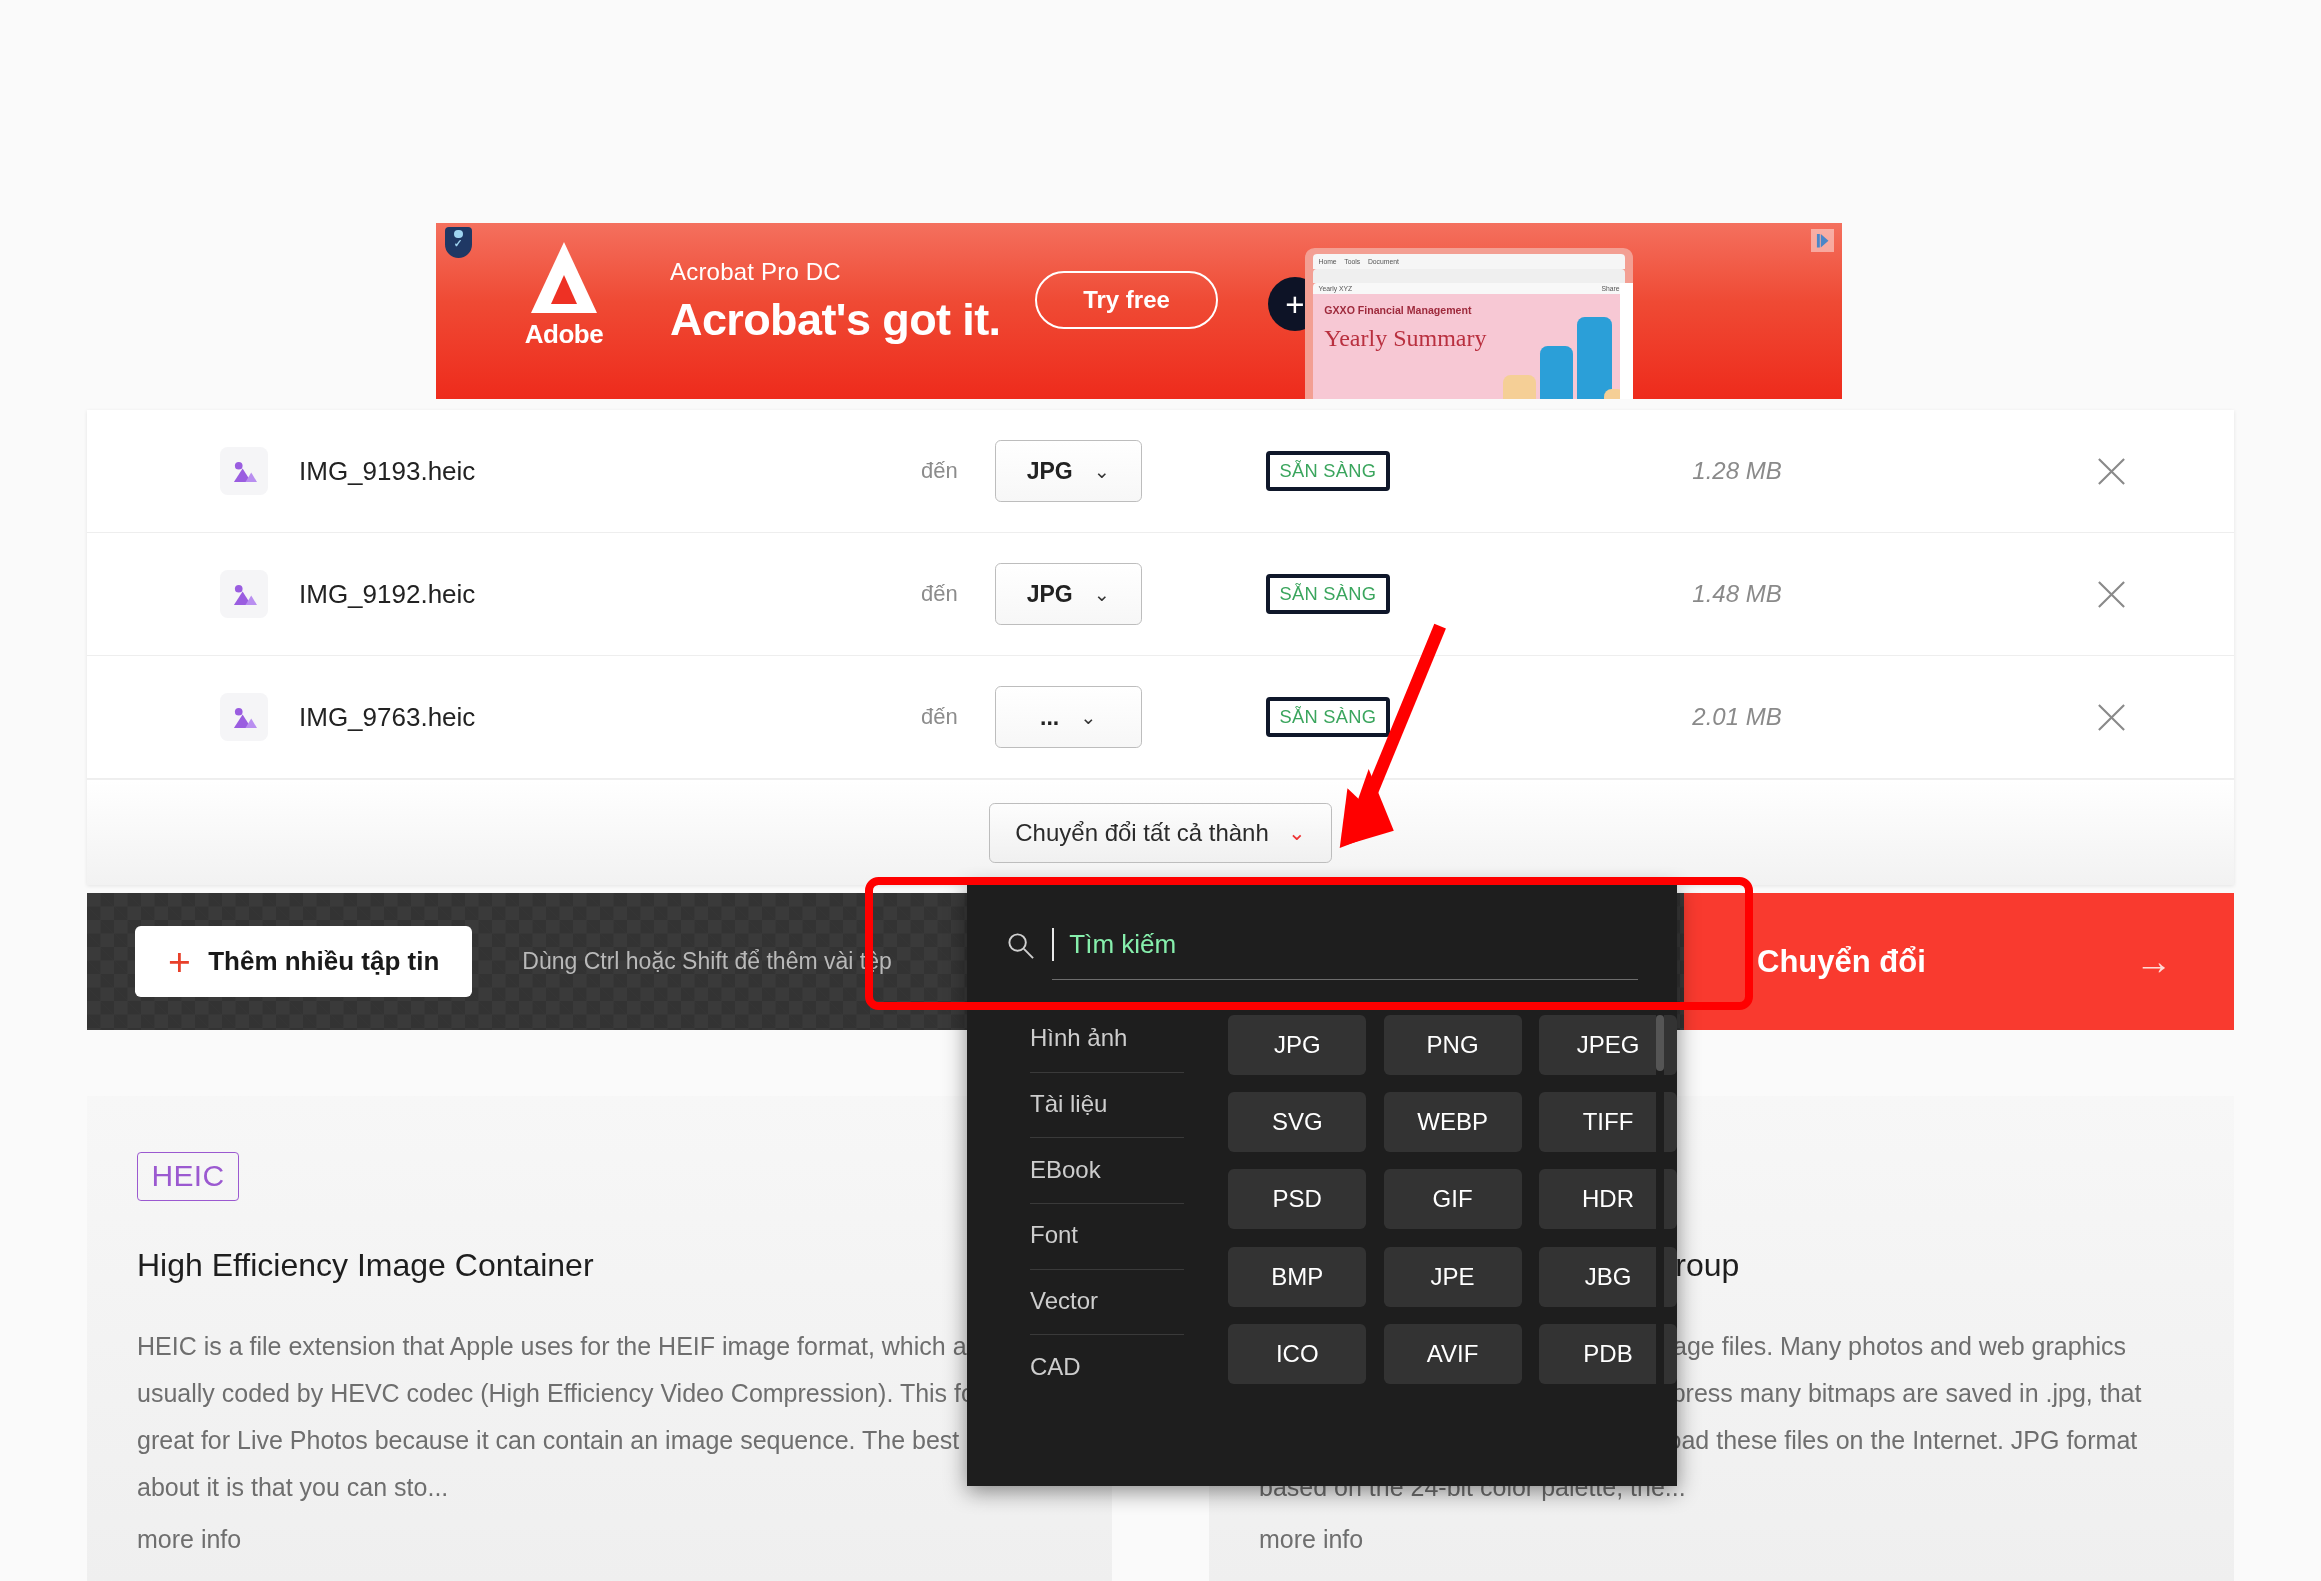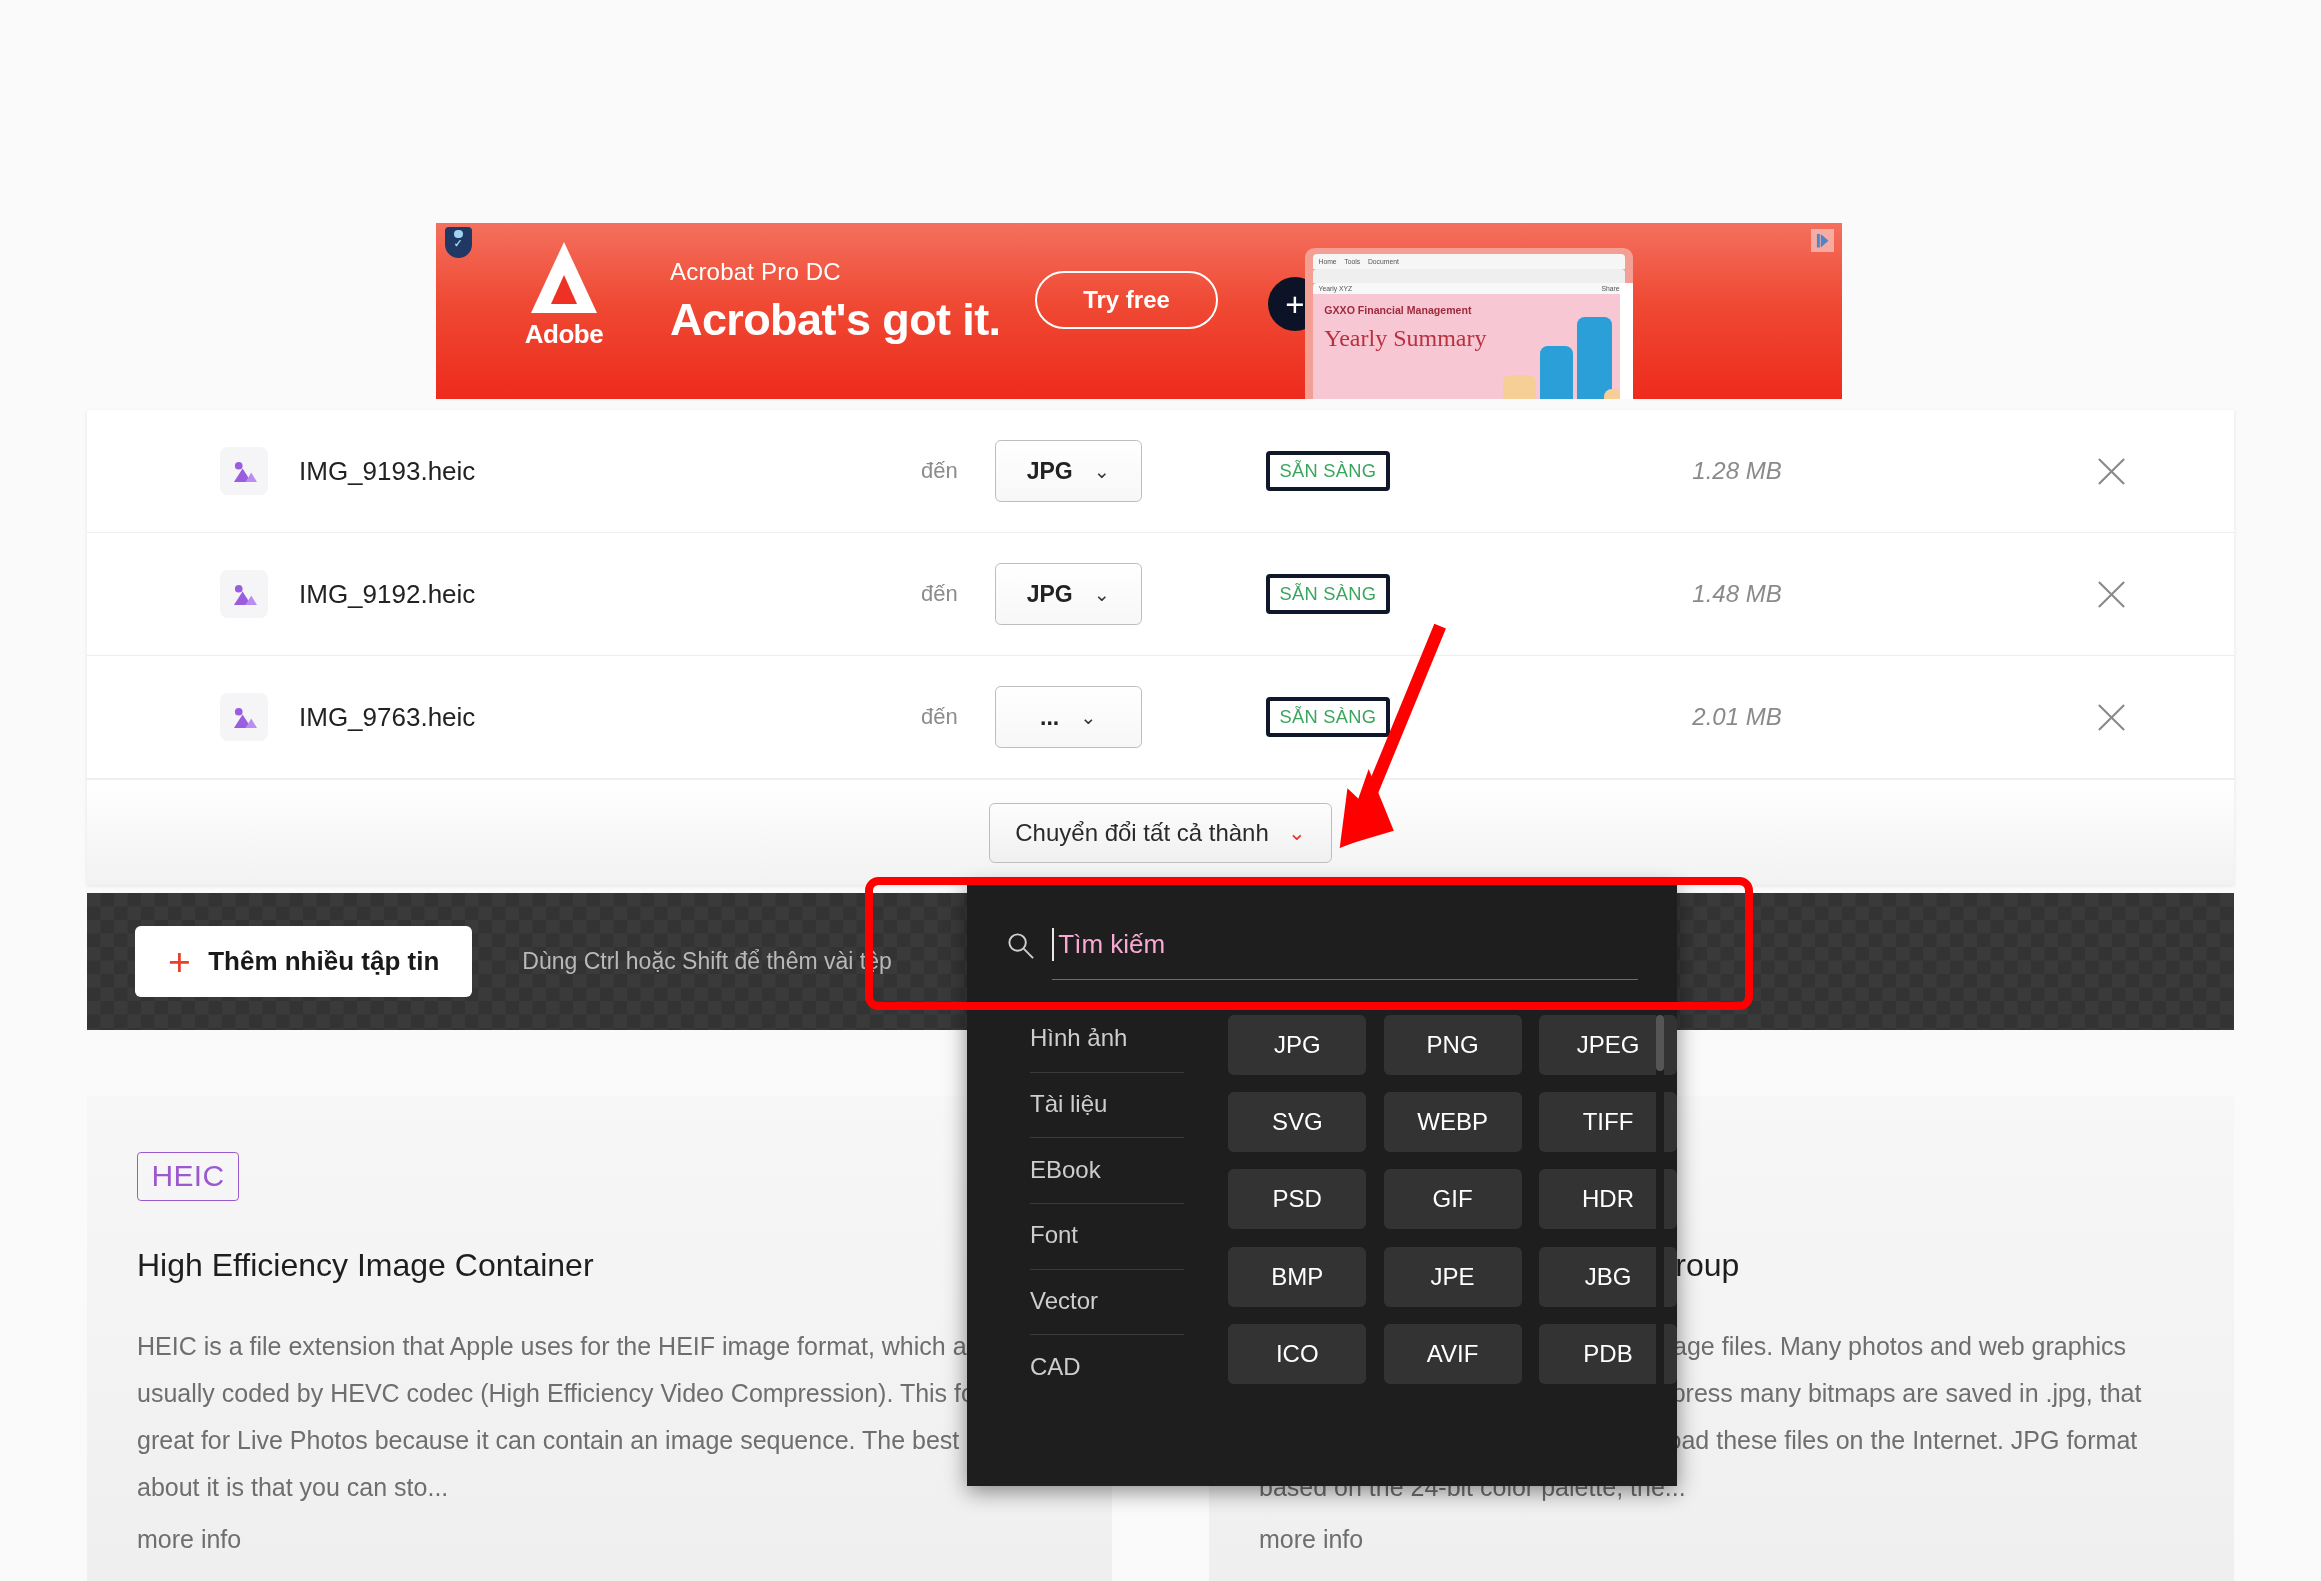--- a/index.html
+++ b/index.html
@@ -166,21 +166,21 @@
     position:absolute; left: 967px; top: 883px; width: 710px; height: 603px;
     background:#1e1e1e; box-shadow: 0 5.8px 21px rgba(0,0,0,.45); z-index: 40;
   }
   .dd-search { height: 124px; display:flex; align-items:center; padding: 0 39px; }
   .dd-search .mag { width:29px; height:29px; color:#cfcfcf; flex:0 0 auto; }
   .dd-search .field {
     margin-left: 17.4px; flex:1; height:70px;
     border-bottom:1.9px solid #6d6d6d; display:flex; align-items:center;
   }
   .dd-search .caret { width:1.9px; height:33px; background:#e8e8e8; }
-  .dd-search .ph { margin-left: 4px; font-size: 26px; color:#f9a8d4; }
+  .dd-search .ph { margin-left: 15px; font-size: 26px; color:#86efac; }
   .dd-body { display:flex; height: 480px; }
   .dd-cats { width: 193px; padding: 0 0 0 27px; margin-left: 36px; }
   .dd-cat {
     font-size: 24px; color:#cdcdcd; padding: 17.4px 0 19.3px;
     border-bottom: 1px solid #3a3a3a;
   }
   .dd-cat:last-child { border-bottom: none; }
   .dd-grid {
     flex:1; display:grid; grid-template-columns: repeat(3, 138px);
     gap: 17.4px 17.4px; padding: 7.7px 0 0 44px; align-content:start;
@@ -354,20 +354,24 @@
       </div>
     </div>
   </div>
 
   <div class="toolbar">
     <div class="add-btn">
       <span class="plus">+</span>
       <span>Thêm nhiều tập tin</span>
     </div>
     <div class="hint">Dùng Ctrl hoặc Shift để thêm vài tệp</div>
+    <div class="conv-btn">
+      <span class="t">Chuyển đổi</span>
+      <span class="arw">→</span>
+    </div>
   </div>
 
   <div class="dd">
     <div class="dd-search">
       <span class="mag">
         <svg viewBox="0 0 30 30">
             <circle cx="12" cy="12" r="8.5" stroke="#cfcfcf" stroke-width="2" fill="none"></circle>
             <path d="M18.5 18.5 L28 28" stroke="#cfcfcf" stroke-width="2"></path>
           </svg>
       </span>

